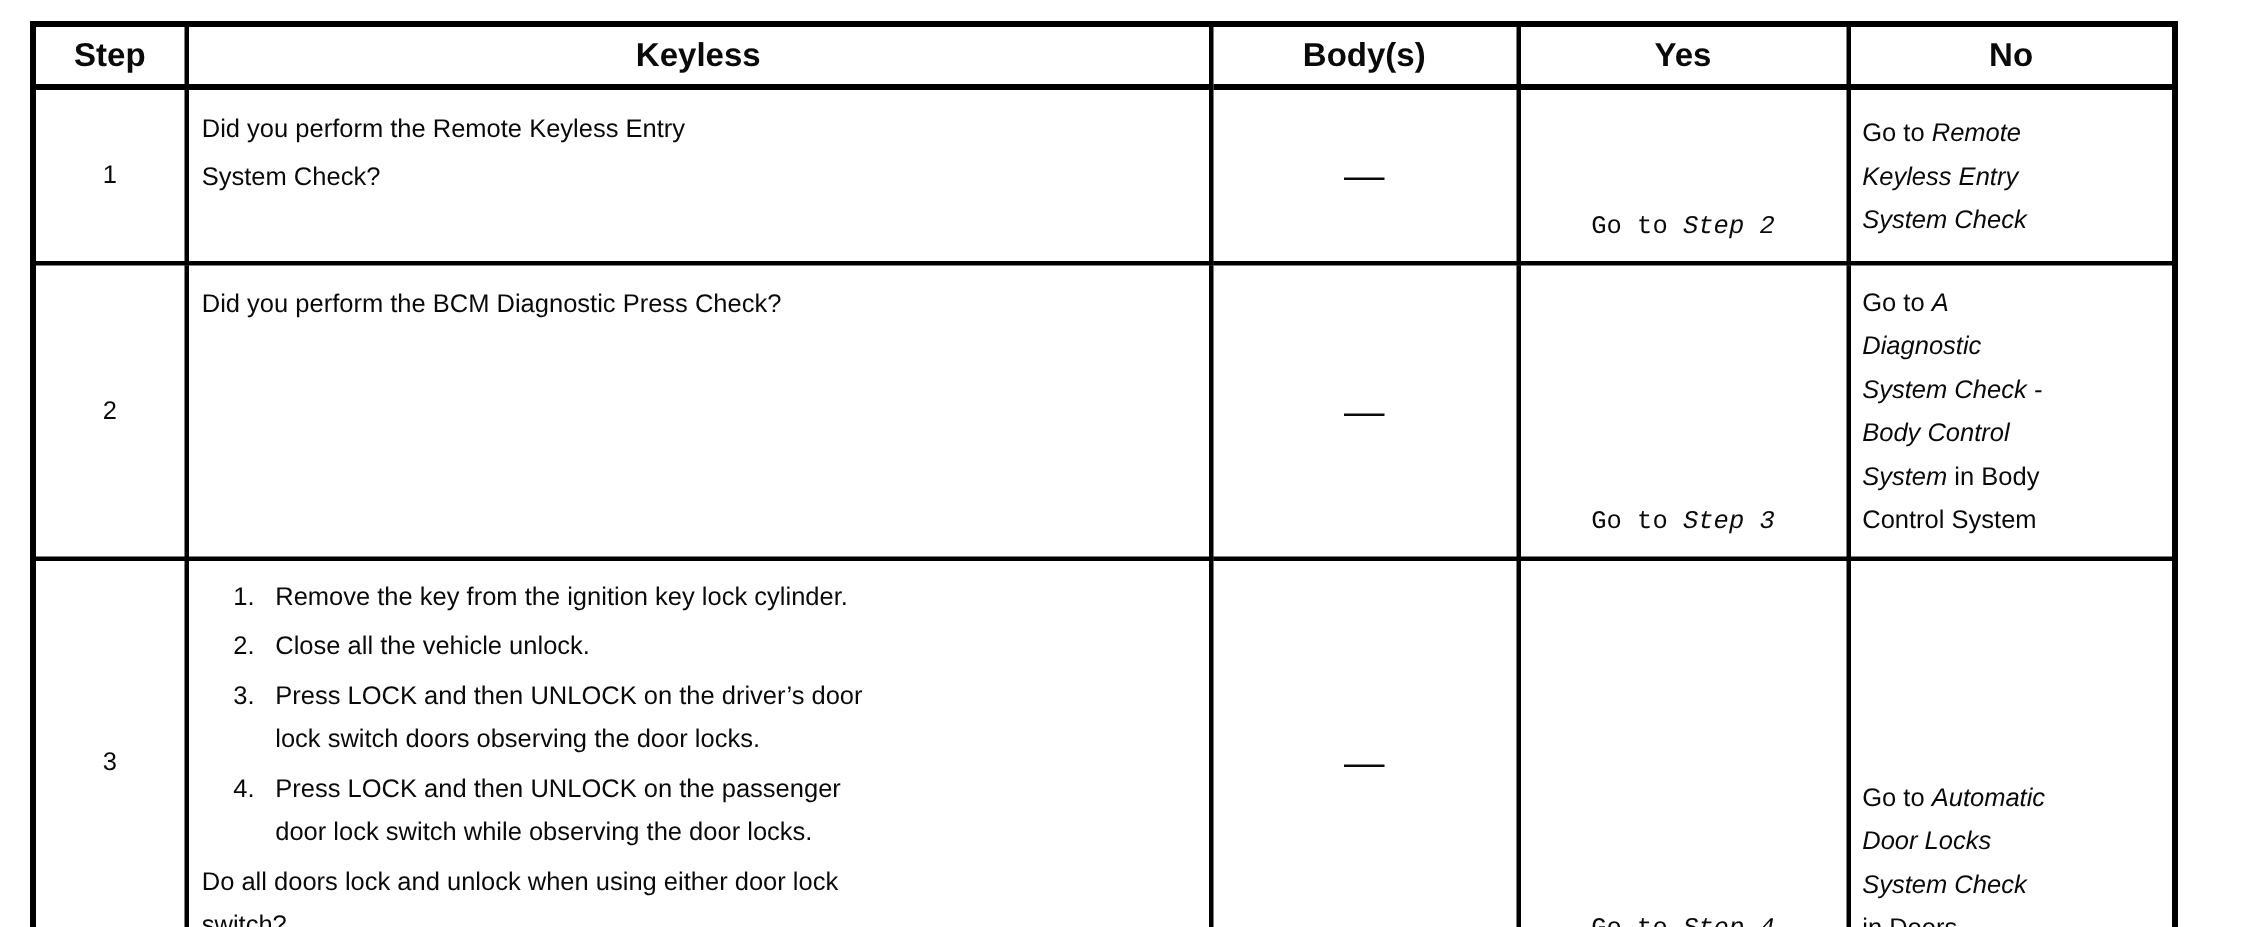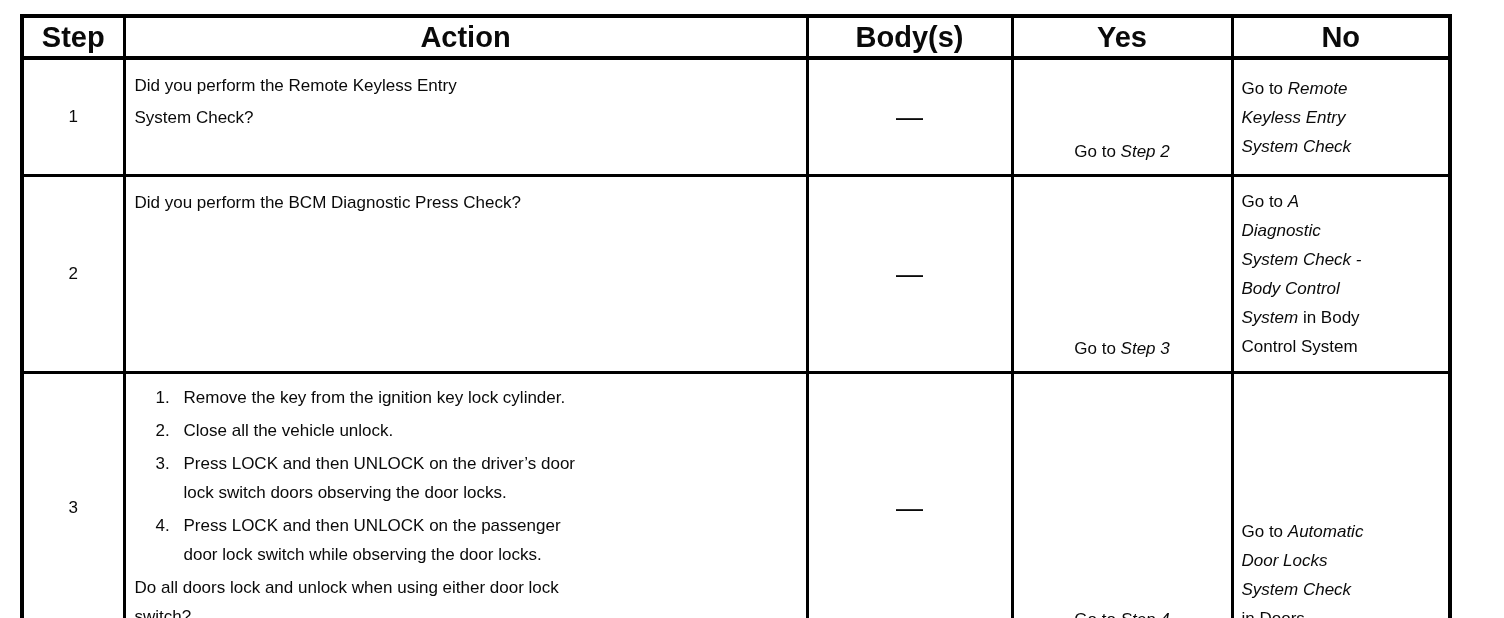--- a/index.html
+++ b/index.html
@@ -25,21 +25,21 @@
     table-layout: fixed;
     border: 4px solid #000;
   }
   .diag-table th,
   .diag-table td {
     border: 3px solid #000;
     padding: 0;
   }
   .diag-table th {
     height: 38px;
-    font-size: 29px;
+    font-size: 22px;
     font-weight: bold;
     text-align: center;
     vertical-align: middle;
     border-bottom: 4px solid #000;
   }
   .diag-table td {
     font-size: 17px;
     vertical-align: top;
   }
   col.c-step  { width: 102px; }
@@ -67,20 +67,21 @@
     text-align: center;
     vertical-align: middle;
     font-size: 27px;
   }
   td.yes-cell {
     text-align: center;
     vertical-align: bottom;
     padding: 6px 6px 8px 6px;
     line-height: 29px;
     white-space: pre-line;
+    font-family: Liberation Mono, monospace;
   }
   td.no-cell {
     text-align: left;
     padding: 6px 8px;
     line-height: 29px;
     white-space: pre-line;
   }
   td.no-middle { vertical-align: middle; }
   td.no-bottom { vertical-align: bottom; padding-bottom: 9px; }
   .ref { font-style: italic; }
@@ -110,21 +111,21 @@
     <colgroup>
       <col class="c-step">
         <col class="c-action">
         <col class="c-value">
         <col class="c-yes">
         <col class="c-no">
     </colgroup>
     <thead>
       <tr>
         <th>Step</th>
-        <th>Action</th>
+        <th>Keyless</th>
         <th>Body(s)</th>
         <th>Yes</th>
         <th>No</th>
       </tr>
     </thead>
     <tbody>
       <tr class="row-1">
         <td class="step-cell">1</td>
         <td class="action-cell">
             <div class="q">Did you perform the Remote Keyless Entry

